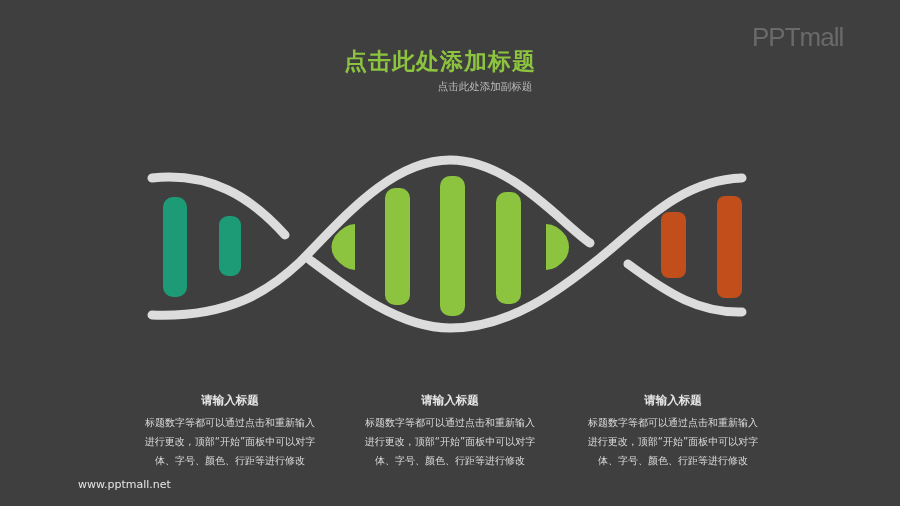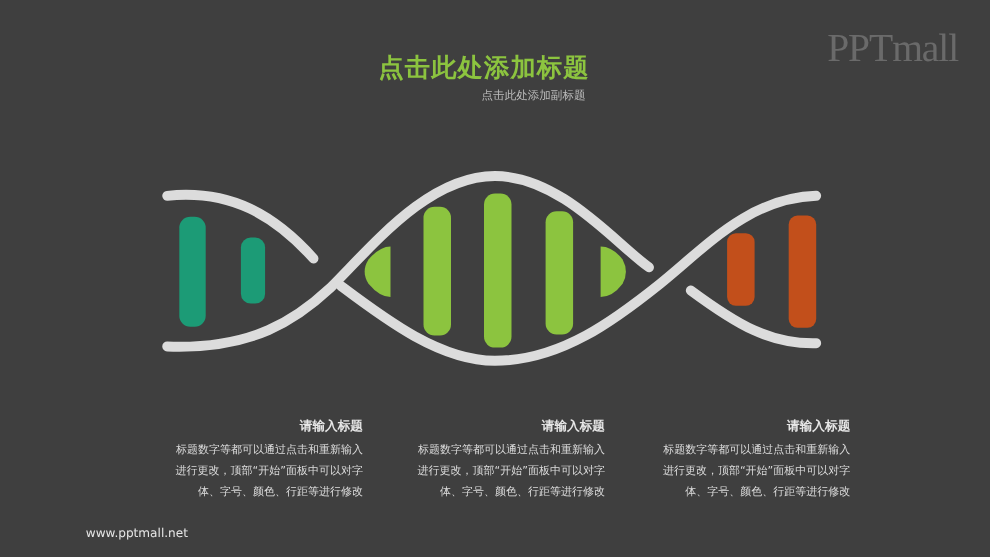--- a/index.html
+++ b/index.html
@@ -2,24 +2,24 @@
 <html><head>
 <meta charset="utf-8">
 <style>
   html, body { margin:0; padding:0; }
   body { width:900px; height:506px; background:#3f3f3f; position:relative; overflow:hidden;
          font-family:"DejaVu Sans", sans-serif; }
   .title { position:absolute; top:46px; left:0; width:880px; text-align:center;
            color:#8cc43f; font-size:23px; font-weight:bold; letter-spacing:1px; }
   .subtitle { position:absolute; top:80px; left:0; width:900px; text-align:center;
               color:#bdbdbd; font-size:10.5px;padding-left:35px; }
-  .logo { position:absolute; top:22px; left:752px; color:#6a6a6a; font-size:36px;
-          font-family:Liberation Serif, serif; font-weight:normal; letter-spacing:-1px; }
+  .logo { position:absolute; top:22px; left:752px; color:#6a6a6a; font-size:26px;
+          font-family:Liberation Sans, sans-serif; font-weight:normal; letter-spacing:-1px; }
   .helix { position:absolute; left:0; top:0; }
-  .block { position:absolute; top:380px; width:200px; text-align:right; color:#e6e6e6; }
+  .block { position:absolute; top:393px; width:200px; text-align:center; color:#e6e6e6; }
   .block .bt { font-size:11.5px; font-weight:bold; margin-bottom:5px; }
   .block .bd { font-size:10px; line-height:19px; color:#dcdcdc; }
   .footer { position:absolute; left:54px; top:478px; color:#e6e6e6; font-size:11px;margin-left:24px; }
 </style>
 </head>
 <body>
 
 <div class="title">点击此处添加标题</div>
 <div class="subtitle">点击此处添加副标题</div>
 <div class="logo">PPTmall</div>

